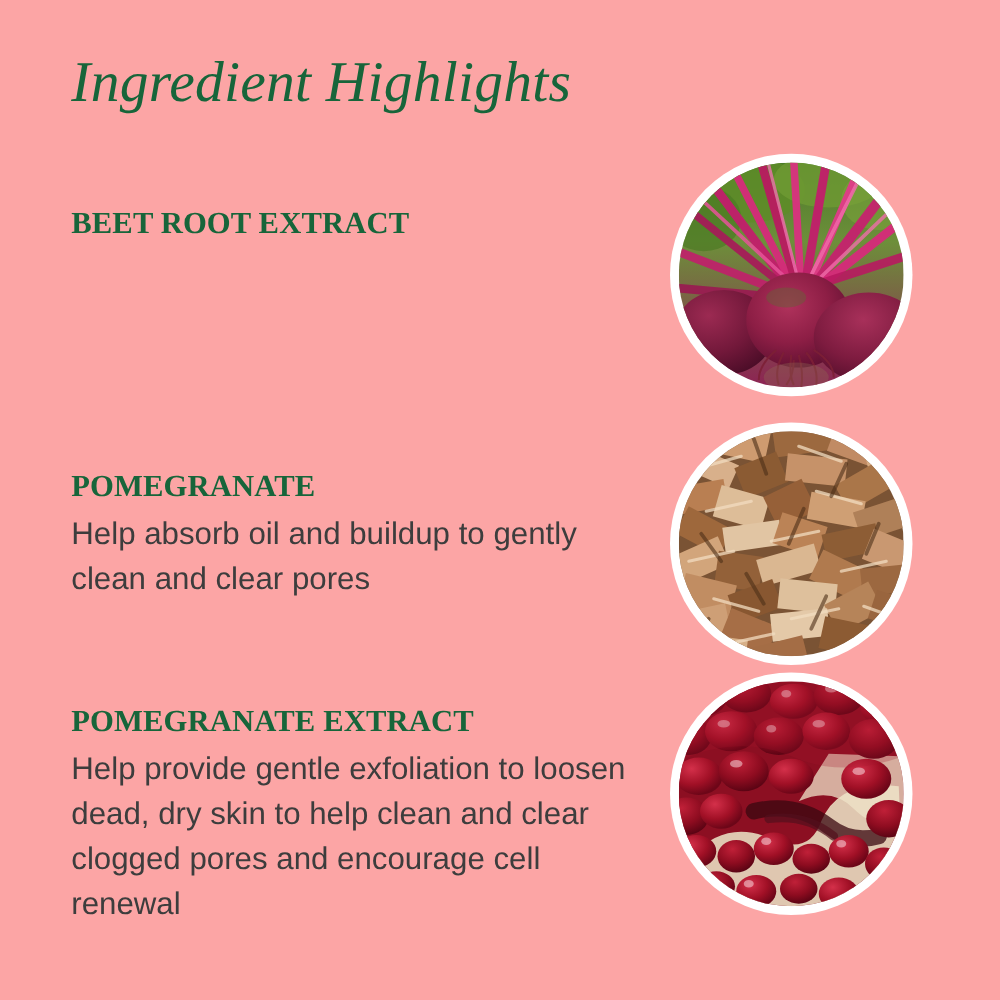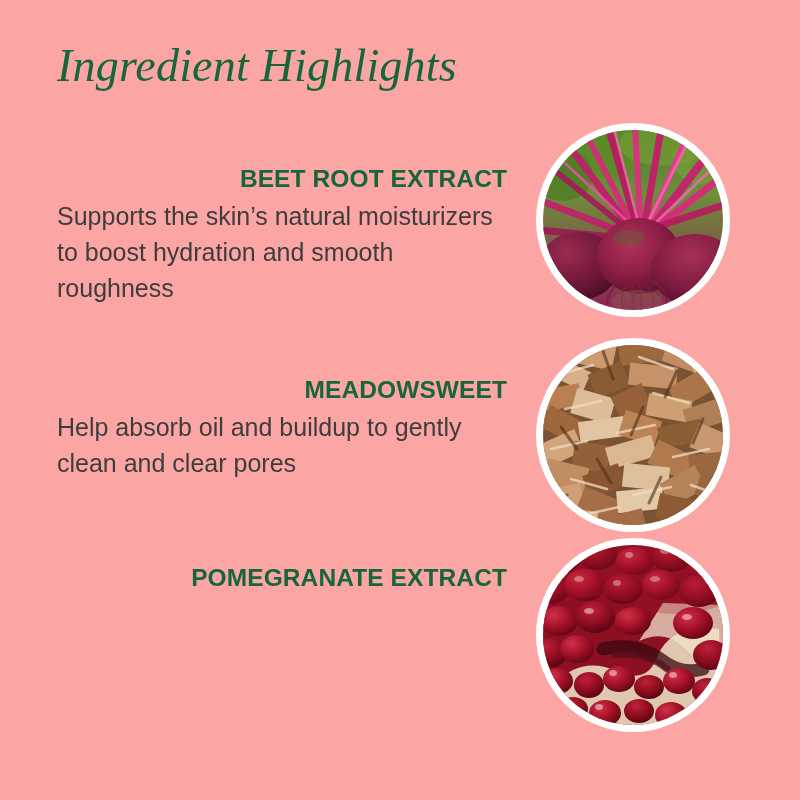--- a/index.html
+++ b/index.html
@@ -56,29 +56,28 @@
   .text-col {
     position: absolute;
     left: 57px;
     width: 450px;
   }
   .row-1 .text-col { top: 34px; }
   .row-2 .text-col { top: 30px; }
   .row-3 .text-col { top: 18px; }
 
   .ing-name {
-    font-family: Liberation Sans, sans-serif;
+    font-family: Liberation Serif, serif;
     font-weight: bold;
     font-size: 24.5px;
     line-height: 30px;
     letter-spacing: 0.1px;
     color: #17653a;
     margin: 0 0 4px 0;
     white-space: nowrap;
-    text-align: right;
   }
   .ing-desc {
     font-family: "Liberation Sans", sans-serif;
     font-weight: 400;
     font-size: 25px;
     line-height: 36px;
     color: #3d3d3d;
     margin: 0;
     max-width: 450px;
   }
@@ -116,21 +115,20 @@
 
 <div class="page">
 
   <div class="page-title">Ingredient Highlights</div>
 
   <div class="rows">
 
     <div class="row row-1">
       <div class="text-col">
         <p class="ing-name">BEET ROOT EXTRACT</p>
-        <p class="ing-desc">Supports the skin’s natural moisturizers to boost hydration and smooth roughness</p>
       </div>
 
       <div class="photo-wrap">
         <div class="photo">
           <svg viewBox="0 0 180 180" xmlns="http://www.w3.org/2000/svg">
             <defs>
               <radialGradient id="beetBulbA" cx="40%" cy="35%" r="70%">
                 <stop offset="0%" stop-color="#b0325c"></stop>
                 <stop offset="55%" stop-color="#8d1e45"></stop>
                 <stop offset="100%" stop-color="#5d1030"></stop>
@@ -192,21 +190,21 @@
               <path d="M92 158 q0 12 -6 20"></path>
             </g>
             <ellipse cx="94" cy="172" rx="26" ry="12" fill="#8e6a52" opacity="0.35"></ellipse>
           </svg>
         </div>
       </div>
     </div>
 
     <div class="row row-2">
       <div class="text-col">
-        <p class="ing-name">MEADOWSWEET</p>
+        <p class="ing-name">POMEGRANATE</p>
         <p class="ing-desc">Help absorb oil and buildup to gently clean and clear pores</p>
       </div>
 
       <div class="photo-wrap">
         <div class="photo">
           <svg viewBox="0 0 180 180" xmlns="http://www.w3.org/2000/svg">
             <rect width="180" height="180" fill="#7a5334"></rect>
             <g opacity="0.9">
               <rect x="-6" y="-4" width="44" height="26" fill="#b98352" transform="rotate(-18 16 9)"></rect>
               <rect x="34" y="-8" width="38" height="30" fill="#d7a477" transform="rotate(12 53 7)"></rect>
@@ -271,20 +269,21 @@
               <path d="M24 150 L12 170"></path>
             </g>
           </svg>
         </div>
       </div>
     </div>
 
     <div class="row row-3">
       <div class="text-col">
         <p class="ing-name">POMEGRANATE EXTRACT</p>
+        <p class="ing-desc">Help provide gentle exfoliation to loosen dead, dry skin to help clean and clear clogged pores and encourage cell renewal</p>
       </div>
 
       <div class="photo-wrap">
         <div class="photo">
           <svg viewBox="0 0 180 180" xmlns="http://www.w3.org/2000/svg">
             <defs>
               <radialGradient id="aril" cx="35%" cy="30%" r="70%">
                 <stop offset="0%" stop-color="#d4304a"></stop>
                 <stop offset="60%" stop-color="#a11026"></stop>
                 <stop offset="100%" stop-color="#6d0618"></stop>

